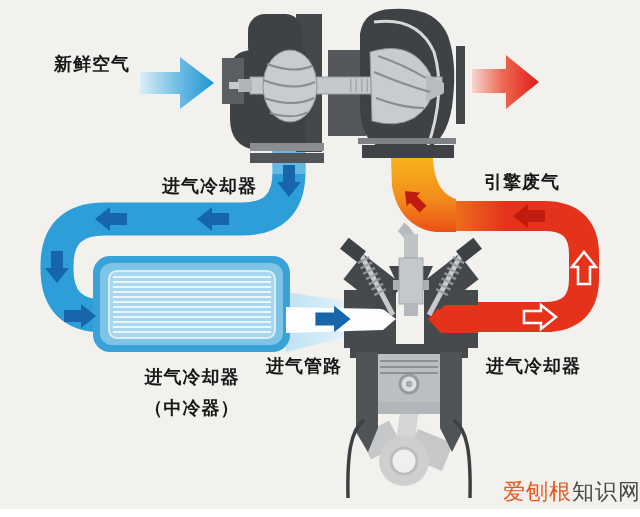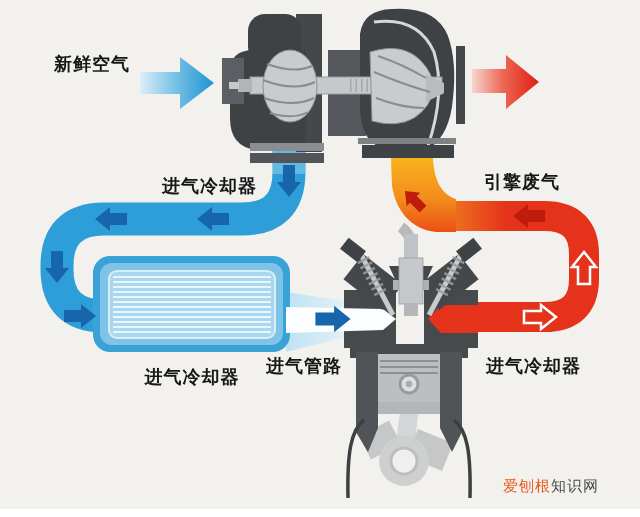--- a/index.html
+++ b/index.html
@@ -3,21 +3,21 @@
 <meta charset="utf-8">
 <style>
   html,body{margin:0;padding:0;background:#fff;}
   .stage{position:relative;width:640px;height:509px;background:#f2f1ee;overflow:hidden;
          font-family:Liberation Serif, serif;}
   .stage svg{position:absolute;left:0;top:0;}
   .label{position:absolute;font-weight:700;font-size:18px;line-height:32px;
          color:#161616;letter-spacing:1px;white-space:nowrap;}
   .label .ln{display:block;}
   .label-center{text-align:center;}
-  .watermark{position:absolute;left:503px;top:477px;font-size:15px;font-weight:400;
+  .watermark{position:absolute;left:503px;top:477px;font-size:22px;font-weight:400;
              letter-spacing:1px;white-space:nowrap;}
   .wm-brand{color:#e8581c;}
   .wm-suffix{color:#4a4a4a;}
 </style>
 </head>
 <body>
 
 <div class="stage">
 
 <svg width="640" height="517" viewBox="0 0 640 517">
@@ -183,20 +183,21 @@
   <span class="ln">新鲜空气</span>
 </div>
 
 
 <div class="label" style="left:162px;top:170px;">进气冷却器</div>
 
 <div class="label" style="left:464px;top:166px;margin-left:20px;">引擎废气</div>
 
 <div class="label label-center" style="left:132px;top:362px;width:120px;line-height:31px;">
   <span class="ln">进气冷却器</span>
+  <span class="ln">（中冷器）</span>
 </div>
 
 <div class="label" style="left:266px;top:350px;">进气管路</div>
 
 <div class="label" style="left:486px;top:350px;">进气冷却器</div>
 
 <div class="watermark">
   <span class="wm-brand">爱刨根</span><span class="wm-suffix">知识网</span>
 </div>
 

